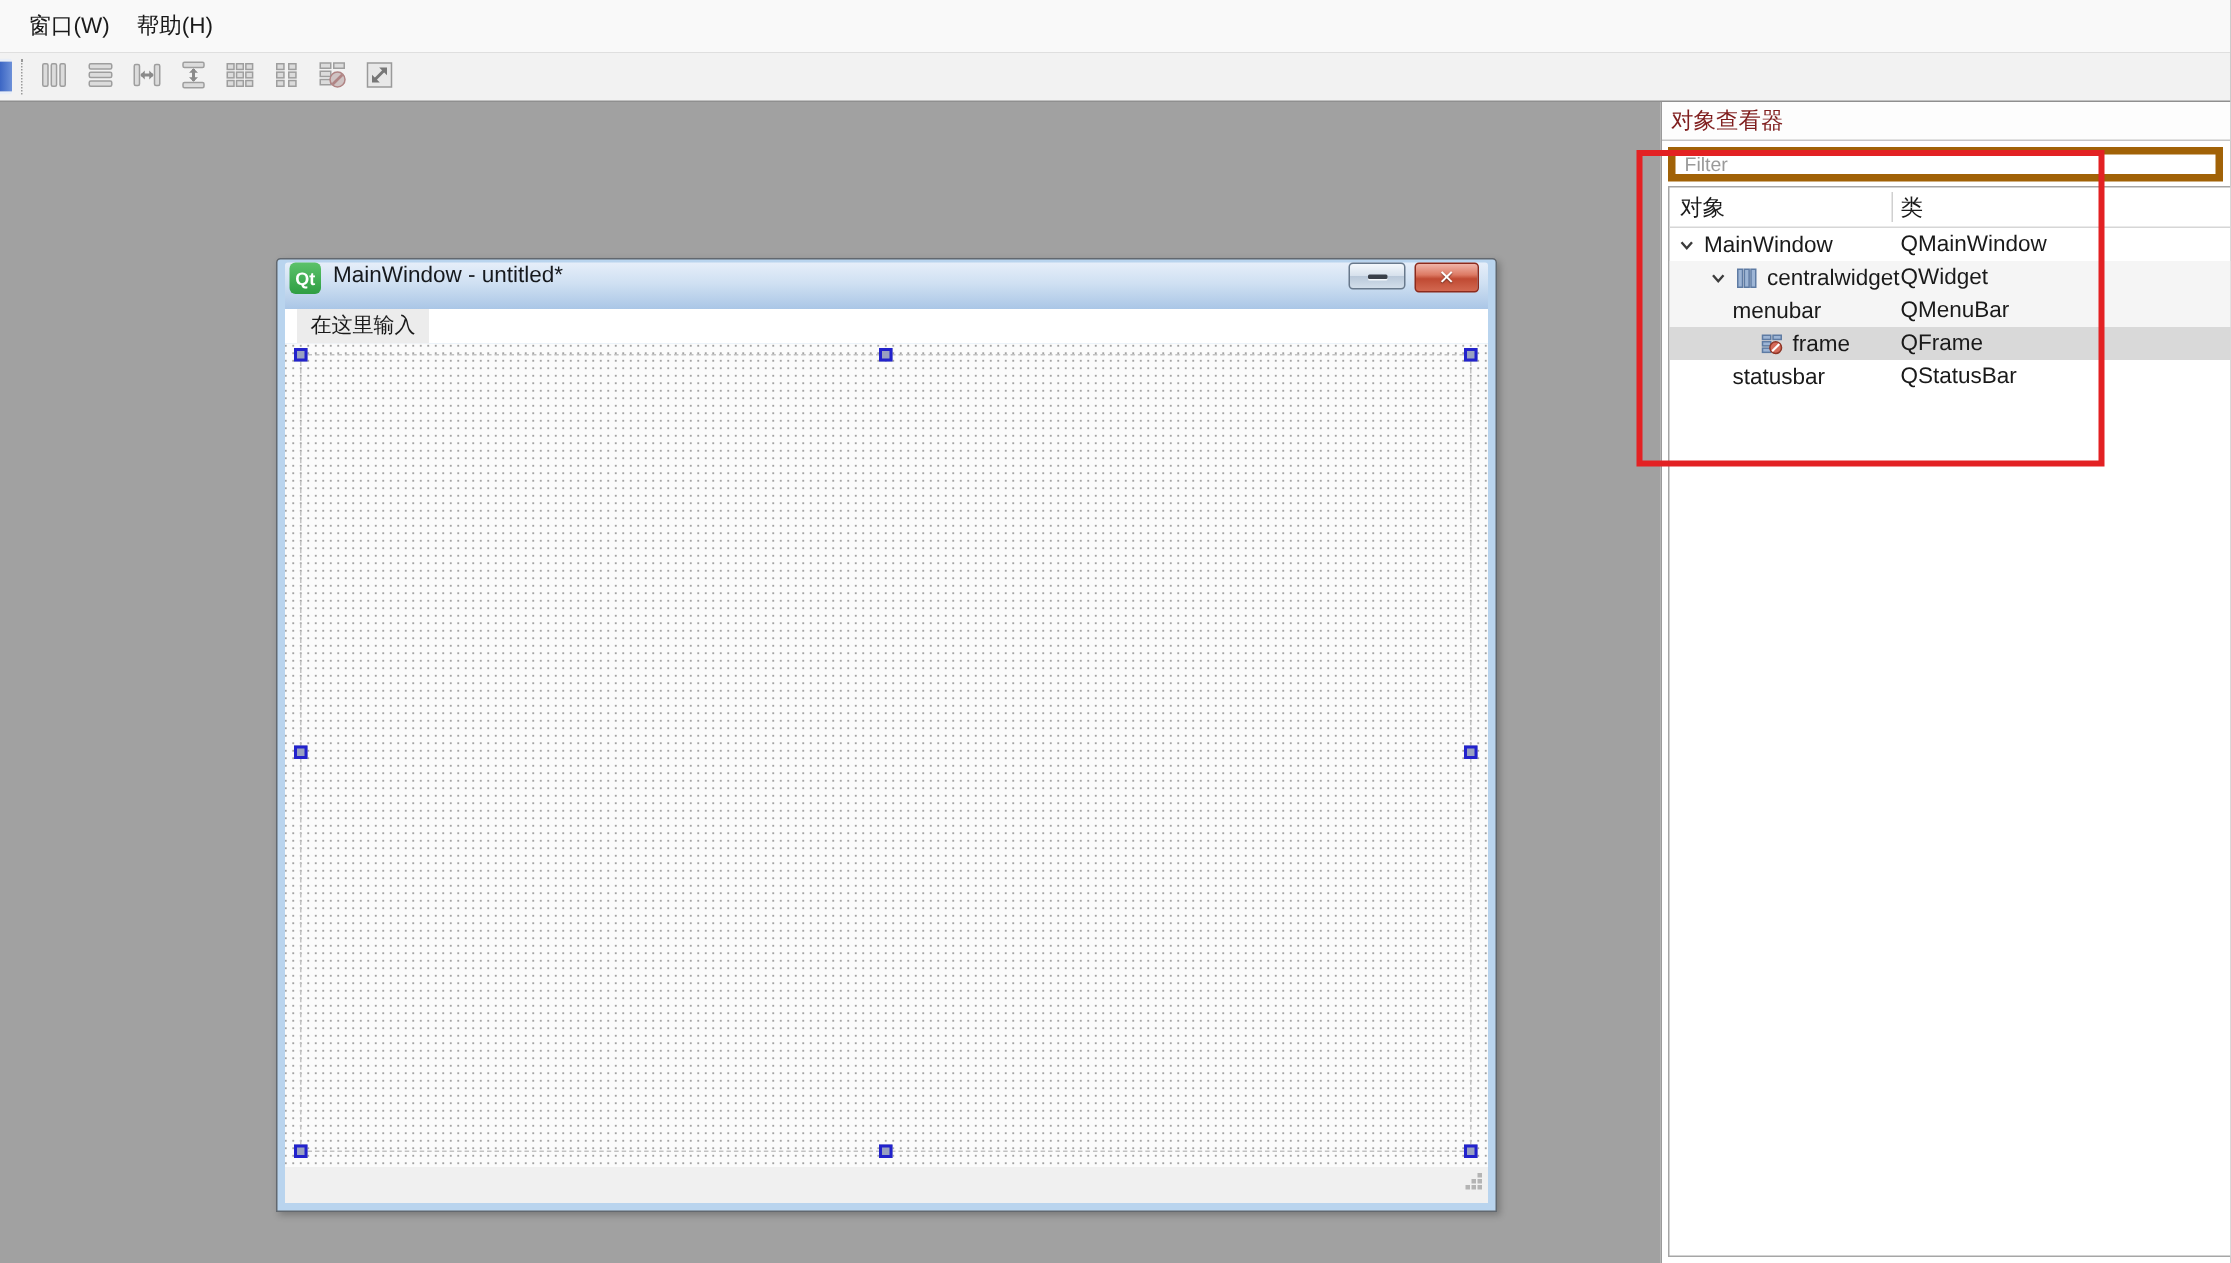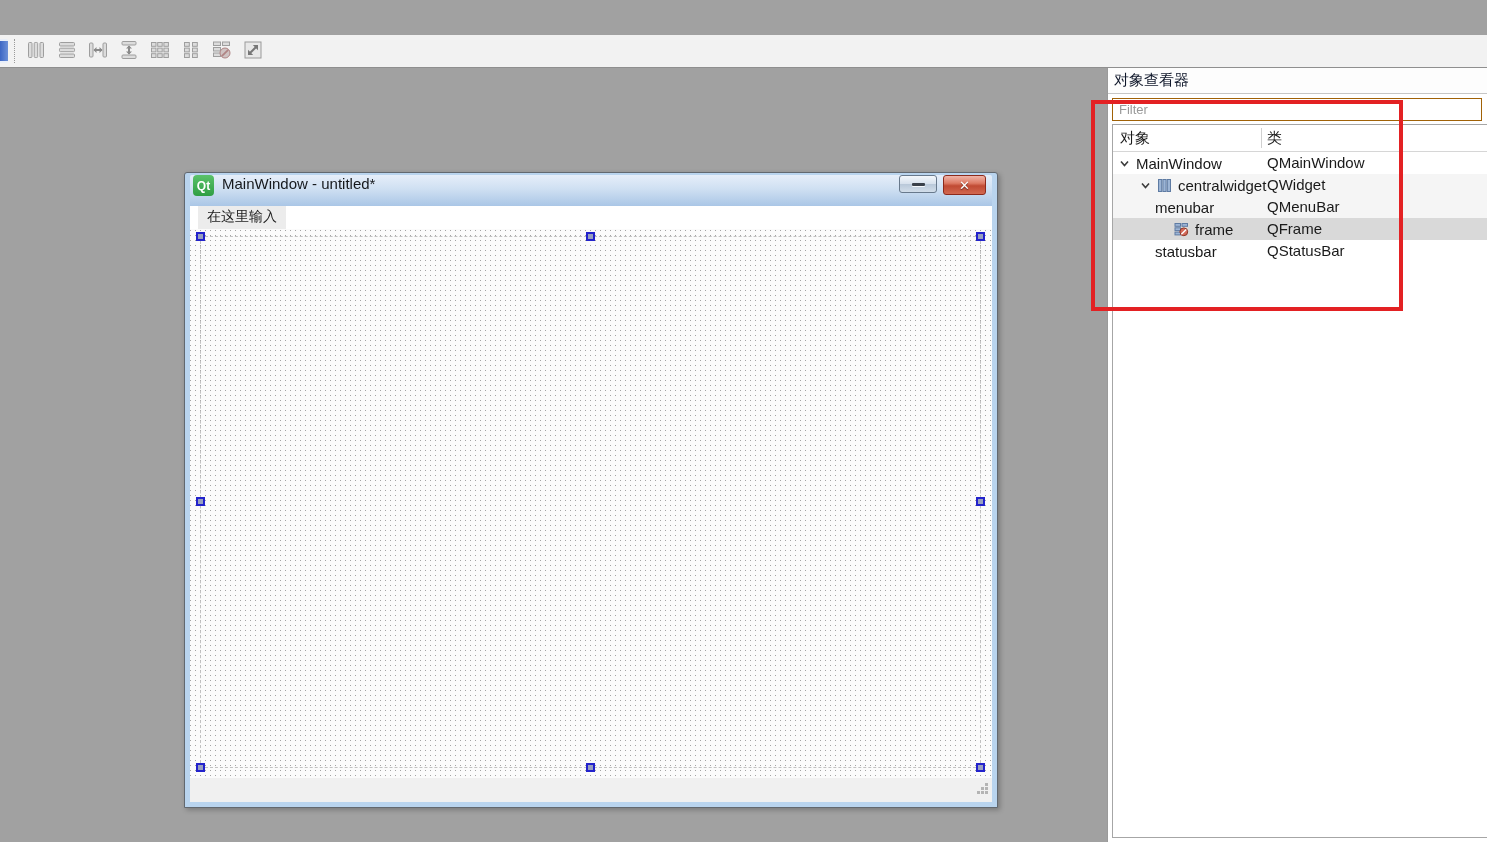--- a/index.html
+++ b/index.html
@@ -54,23 +54,23 @@
     border: 1px dashed #c2c2c2; }
   .handle { position: absolute; width: 9px; height: 9px; background: #98a0c0; border: 2px solid #2222cc; }
   .h-tl { left: -5px; top: -5px; }      .h-tc { left: calc(50% - 5px); top: -5px; }    .h-tr { right: -5px; top: -5px; }
   .h-ml { left: -5px; top: calc(50% - 5px); }  .h-mr { right: -5px; top: calc(50% - 5px); }
   .h-bl { left: -5px; bottom: -5px; }   .h-bc { left: calc(50% - 5px); bottom: -5px; } .h-br { right: -5px; bottom: -5px; }
 
   
   .inspector { position: absolute; left: 1107px; top: 68px; width: 380px; height: 774px; background: #ffffff;
     border-left: 1px solid #9a9a9a; }
   .insp-header { height: 26px; background: #fdfdfd; border-bottom: 1px solid #c6c6c6; display: flex;
-    align-items: center; padding-left: 6px; font-size: 15px; color: #0f172a; }
+    align-items: center; padding-left: 6px; font-size: 15px; color: #7f1d1d; }
   .filter-input { position: absolute; left: 4px; top: 30px; width: 370px; height: 23px;
-    border: 1px solid #a16207; font-size: 13px; padding: 0 6px; color: #737373; background: #fff;
+    border: 5px solid #a16207; font-size: 13px; padding: 0 6px; color: #737373; background: #fff;
     font-family: "Liberation Sans", "DejaVu Sans", sans-serif; outline: none; }
   .filter-input::placeholder { color: #9a9a9a; }
   .tree-box { position: absolute; left: 4px; top: 56px; right: -2px; bottom: 4px;
     border: 1px solid #a6a6a6; background: #fff; font-size: 15px; color: #1a1a1a; overflow: hidden; }
   .tree-header { height: 27px; position: relative; border-bottom: 1px solid #d6d6d6; }
   .th-cell { position: absolute; top: 4px; font-size: 15px; color: #1a1a1a; }
   .th-object { left: 7px; }
   .th-class { left: 154px; }
   .th-divider { position: absolute; left: 148px; top: 3px; bottom: 3px; border-left: 1px solid #d0d0d0; }
   .tree-row { height: 22px; position: relative; display: flex; align-items: center; }
@@ -84,20 +84,24 @@
 
   
   .annotation-rect { position: absolute; left: 1091px; top: 100px; width: 312px; height: 211px;
     border: 4px solid #e32123; z-index: 60; pointer-events: none; }
 </style>
 </head>
 <body>
 
 <div class="app">
 
+  <div class="menu-bar">
+    <span class="menu-item">窗口(W)</span>
+    <span class="menu-item">帮助(H)</span>
+  </div>
 
   <div class="toolbar">
     <div class="tb-sliver"></div>
     <div class="tb-sep"></div>
 
     <button class="tb-btn">
       <span>
         <svg width="22" height="22" viewBox="0 0 22 22">
           <g fill="#dcdcdc" stroke="#9e9e9e">
               <rect x="3.5" y="3.5" width="3.5" height="15" rx="1"></rect>

